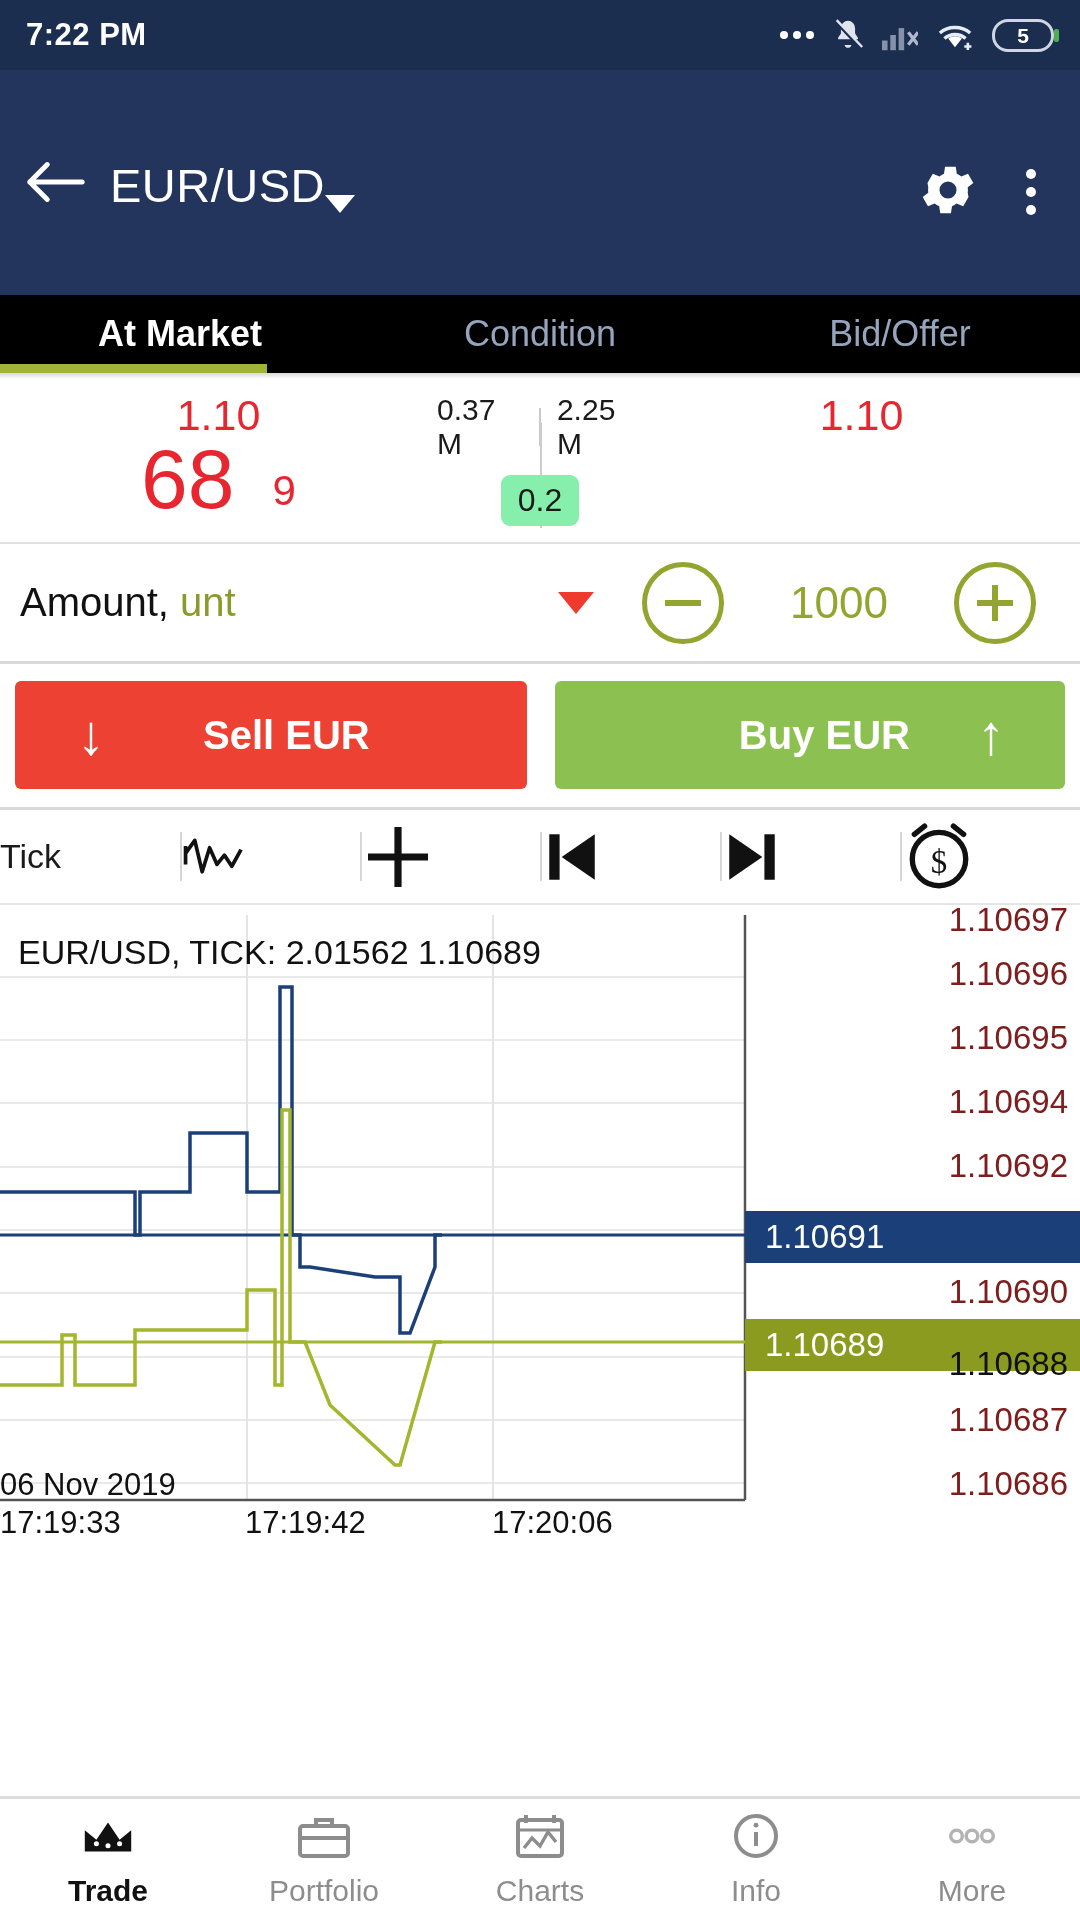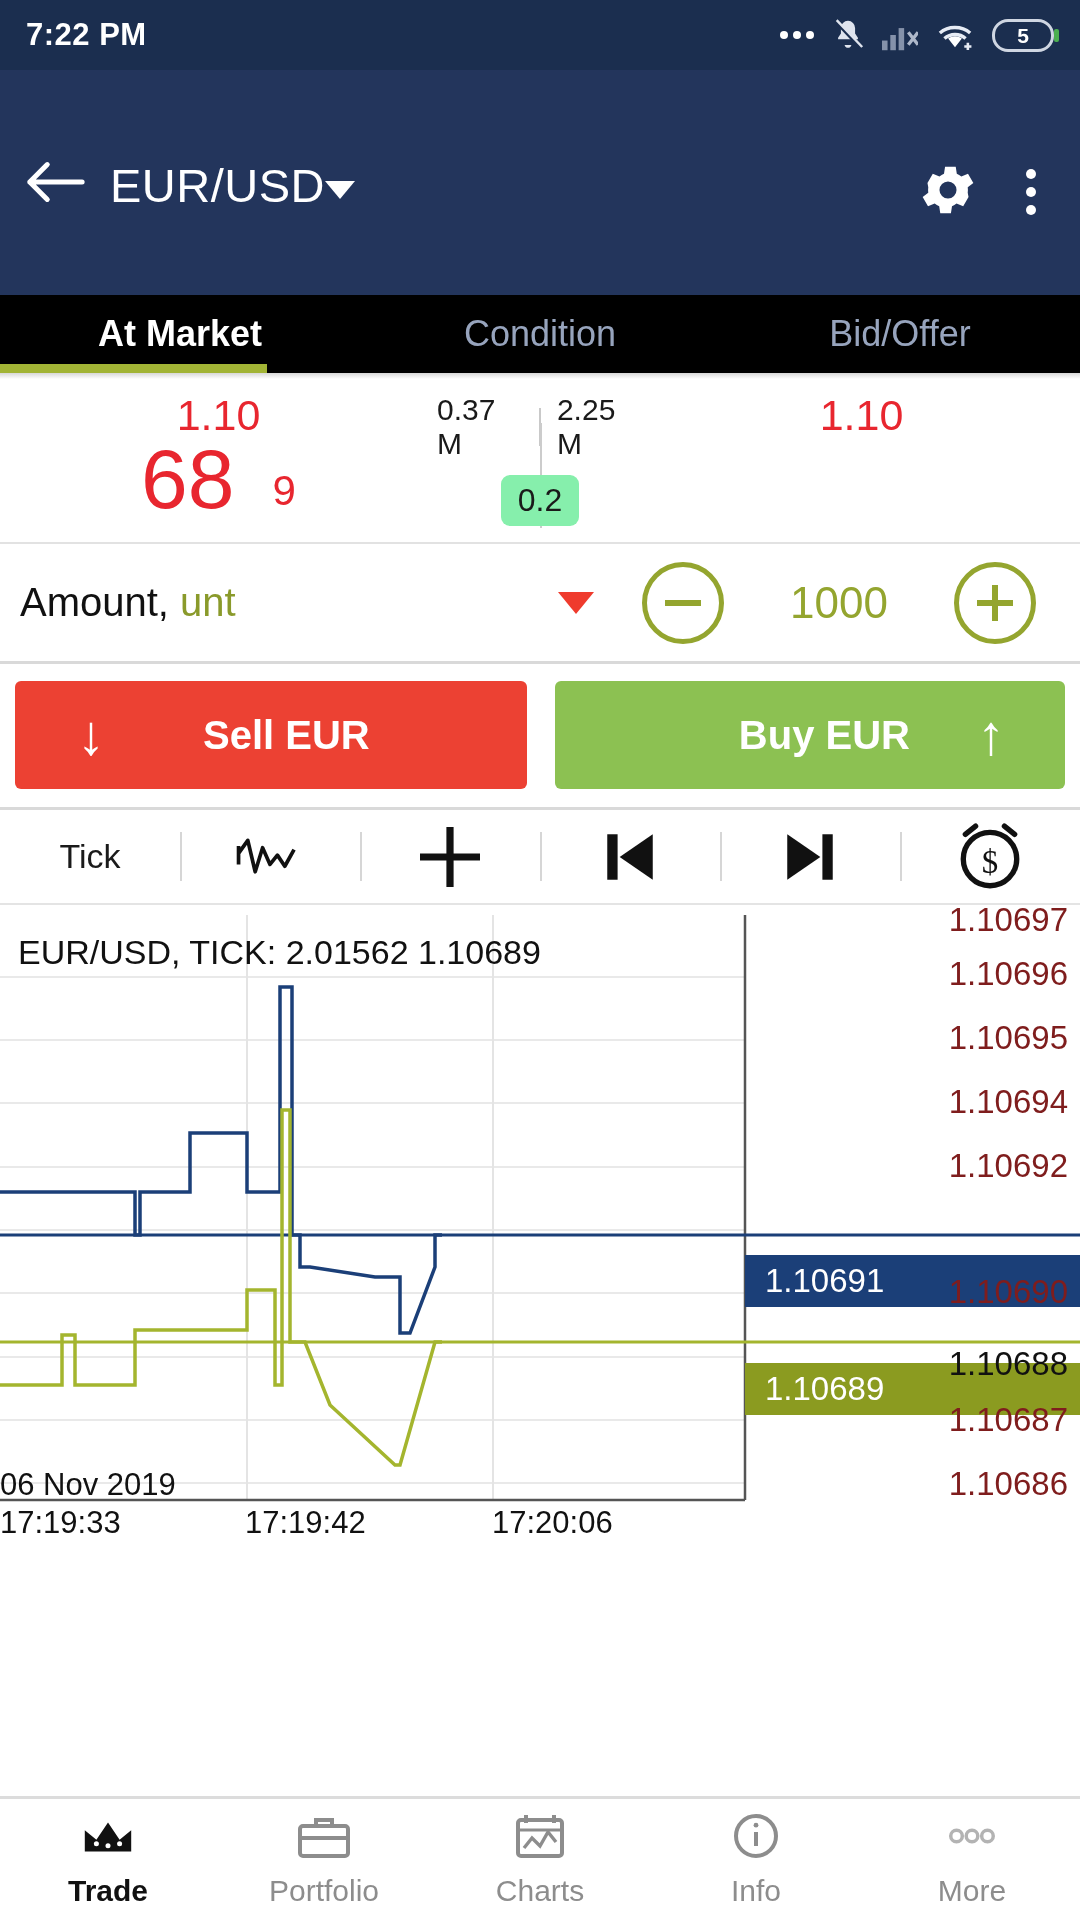--- a/index.html
+++ b/index.html
@@ -28,21 +28,21 @@
   }
   .battery span { font-size:21px; color:#fff; font-weight:700; line-height:1; }
   .battery::after{content:"";position:absolute;right:-8px;width:5px;height:13px;background:#4caf50;border-radius:2px;}
 
   
   .appbar {
     background:#23355c; height:225px; position:relative;
     display:flex; align-items:flex-start; padding-top:88px;
   }
   .back-arrow { width:110px; display:flex; justify-content:center; color:#fff; }
-  .title-wrap { display:flex; align-items:center; }
+  .title-wrap { display:flex; align-items:flex-end; }
   .app-title { color:#ffffff; font-size:47px; font-weight:400; letter-spacing:.5px; }
   .caret-down {
     width:0;height:0;border-left:15px solid transparent;border-right:15px solid transparent;
     border-top:18px solid #ffffff; margin-top:8px;
   }
   .appbar-right { margin-left:auto; display:flex; align-items:center; gap:46px; padding-right:44px; }
   .kebab { display:flex; flex-direction:column; gap:8px; align-items:center; }
   .kebab i { width:10px;height:10px;border-radius:50%;background:#fff;display:block; }
 
   
@@ -111,41 +111,41 @@
   }
   .btn-sell { background:#ec4133; justify-content:flex-start; padding-left:62px; gap:98px; }
   .btn-buy  { background:#8cc152; justify-content:flex-end; padding-right:60px; gap:67px; }
   .arrow-glyph { font-size:56px; font-weight:400; line-height:1; }
 
   
   .chart-toolbar {
     height:98px; display:flex; align-items:center; border-top:3px solid #d9d9d9;
     border-bottom:2px solid #e4e4e4; background:#ffffff;
   }
-  .tb-cell { flex:1; display:flex; align-items:center; justify-content:center; height:100%; position:relative; }
+  .tb-cell { flex:1; display:flex; align-items:center; justify-content:flex-start; height:100%; position:relative; }
   .tb-cell + .tb-cell::before {
     content:""; position:absolute; left:0; top:22px; bottom:22px; width:2px; background:#d6d6d6;
   }
   .tb-label { font-size:34px; color:#1a1a1a; }
 
   
   .chart-area { position:relative; height:650px; background:#ffffff; }
   .chart-title {
     position:absolute; left:18px; top:28px; font-size:34px; color:#111; z-index:4;
   }
   .chart-date {
     position:absolute; left:0px; bottom:52px; font-size:31px; color:#111; z-index:4;
   }
   .axis-labels { position:absolute; right:0; top:0; width:335px; height:100%; z-index:3; }
   .axis-tick {
     position:absolute; right:12px; font-size:33px; color:#7f1d1d; white-space:nowrap;
   }
   .axis-badge {
     position:absolute; right:0; padding:7px 14px 7px 20px; font-size:33px; color:#ffffff;
-    white-space:nowrap; width:335px; box-sizing:border-box;margin-top:44px;
+    white-space:nowrap; width:335px; box-sizing:border-box;
   }
   .badge-blue { background:#1b3f78; }
   .badge-olive { background:#8b9b20; color:#ffffff; }
   .time-axis {
     position:absolute; left:0; bottom:0; width:100%; height:50px;
     display:flex; font-size:31px; color:#111;
   }
 
   
   .bottom-nav {

